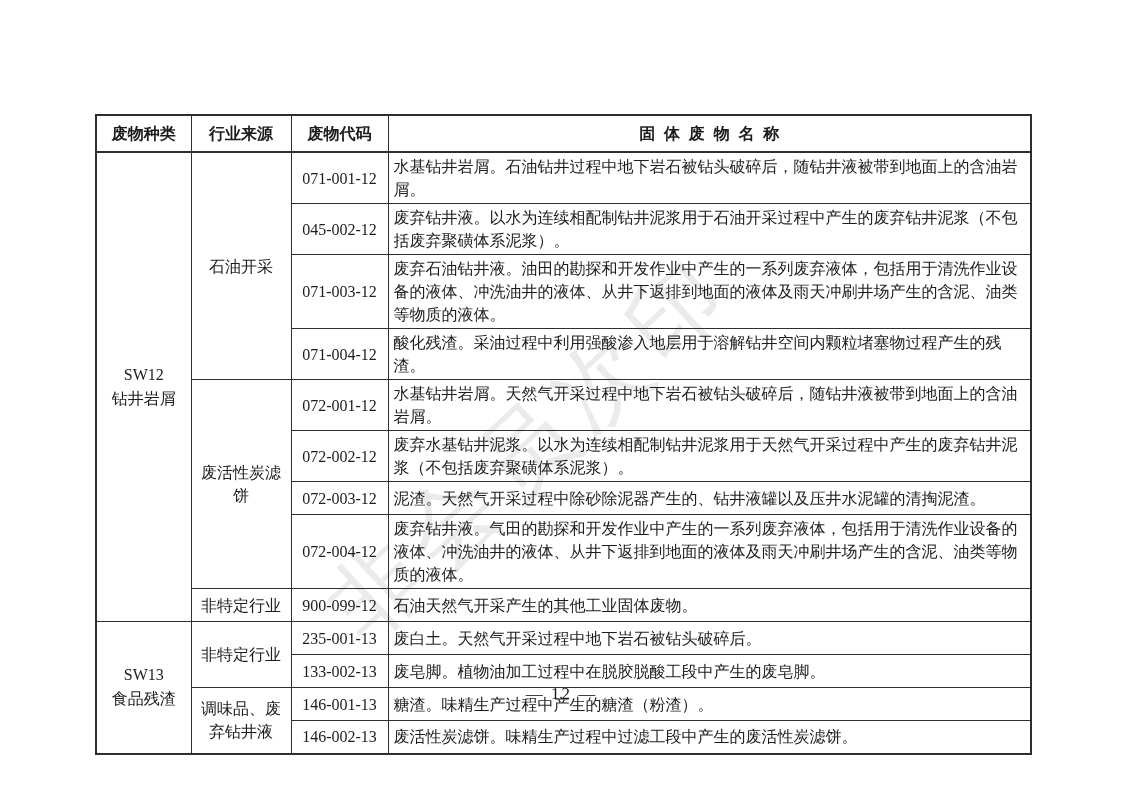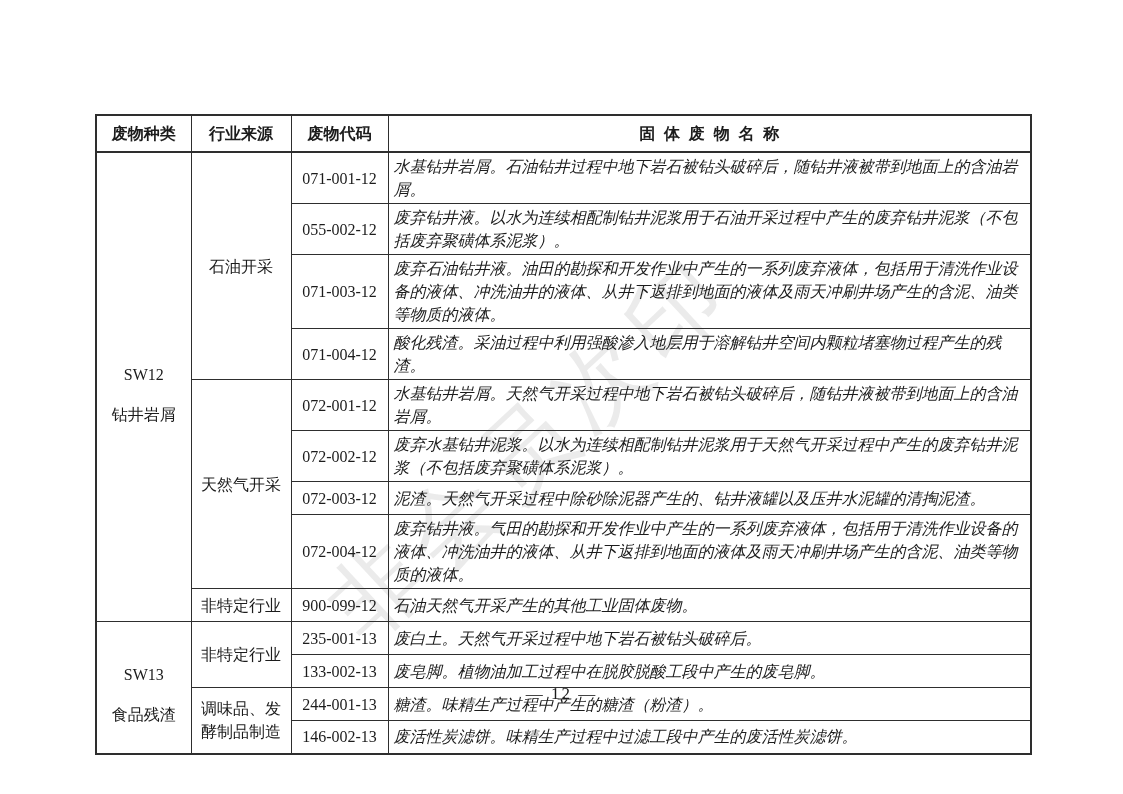--- a/index.html
+++ b/index.html
@@ -66,24 +66,23 @@
   tr.h1b { height: 33px; }
   td.cell-center {
     text-align: center;
     vertical-align: middle;
     padding: 2px 2px;
   }
   td.cell-desc {
     text-align: left;
     vertical-align: middle;
     padding: 2px 6px 2px 5px;
-    font-style: italic;
   }
   th.th-name { letter-spacing: 0.55em; text-indent: 0.55em; margin-left: 12px; }
-  .cat-line { text-align: center; line-height: 24px; margin-top: 16px; }
+  .cat-line { text-align: center; line-height: 24px; }
   .page-number {
     position: absolute;
     left: 0;
     top: 684px;
     width: 1123px;
     text-align: center;
     font-size: 17px;
     letter-spacing: 2px;
     z-index: 1;
   }
@@ -115,33 +114,33 @@
       <tr class="h1">
         <td class="cell-center" rowspan="9">
           <div class="cat-line">SW12</div>
           <div class="cat-line">钻井岩屑</div>
         </td>
         <td class="cell-center" rowspan="4">石油开采</td>
         <td class="cell-center">071-001-12</td>
         <td class="cell-desc">水基钻井岩屑。石油钻井过程中地下岩石被钻头破碎后，随钻井液被带到地面上的含油岩屑。</td>
       </tr>
       <tr class="h2">
-        <td class="cell-center">055-002-12</td>
+        <td class="cell-center">045-002-12</td>
         <td class="cell-desc">废弃钻井液。以水为连续相配制钻井泥浆用于石油开采过程中产生的废弃钻井泥浆（不包括废弃聚磺体系泥浆）。</td>
       </tr>
       <tr class="h2">
         <td class="cell-center">071-003-12</td>
         <td class="cell-desc">废弃石油钻井液。油田的勘探和开发作业中产生的一系列废弃液体，包括用于清洗作业设备的液体、冲洗油井的液体、从井下返排到地面的液体及雨天冲刷井场产生的含泥、油类等物质的液体。</td>
       </tr>
       <tr class="h1">
         <td class="cell-center">071-004-12</td>
         <td class="cell-desc">酸化残渣。采油过程中利用强酸渗入地层用于溶解钻井空间内颗粒堵塞物过程产生的残渣。</td>
       </tr>
       <tr class="h1">
-        <td class="cell-center" rowspan="4">天然气开采</td>
+        <td class="cell-center" rowspan="4">废活性炭滤饼</td>
         <td class="cell-center">072-001-12</td>
         <td class="cell-desc">水基钻井岩屑。天然气开采过程中地下岩石被钻头破碎后，随钻井液被带到地面上的含油岩屑。</td>
       </tr>
       <tr class="h2">
         <td class="cell-center">072-002-12</td>
         <td class="cell-desc">废弃水基钻井泥浆。以水为连续相配制钻井泥浆用于天然气开采过程中产生的废弃钻井泥浆（不包括废弃聚磺体系泥浆）。</td>
       </tr>
       <tr class="h1">
         <td class="cell-center">072-003-12</td>
         <td class="cell-desc">泥渣。天然气开采过程中除砂除泥器产生的、钻井液罐以及压井水泥罐的清掏泥渣。</td>
@@ -163,22 +162,22 @@
         </td>
         <td class="cell-center" rowspan="2">非特定行业</td>
         <td class="cell-center">235-001-13</td>
         <td class="cell-desc">废白土。天然气开采过程中地下岩石被钻头破碎后。</td>
       </tr>
       <tr class="h1">
         <td class="cell-center">133-002-13</td>
         <td class="cell-desc">废皂脚。植物油加工过程中在脱胶脱酸工段中产生的废皂脚。</td>
       </tr>
       <tr class="h1">
-        <td class="cell-center" rowspan="2">调味品、发酵制品制造</td>
-        <td class="cell-center">244-001-13</td>
+        <td class="cell-center" rowspan="2">调味品、废弃钻井液</td>
+        <td class="cell-center">146-001-13</td>
         <td class="cell-desc">糖渣。味精生产过程中产生的糖渣（粉渣）。</td>
       </tr>
       <tr class="h1b">
         <td class="cell-center">146-002-13</td>
         <td class="cell-desc">废活性炭滤饼。味精生产过程中过滤工段中产生的废活性炭滤饼。</td>
       </tr>
     </tbody>
   </table>
 
   <div class="page-number">— 12 —</div>

